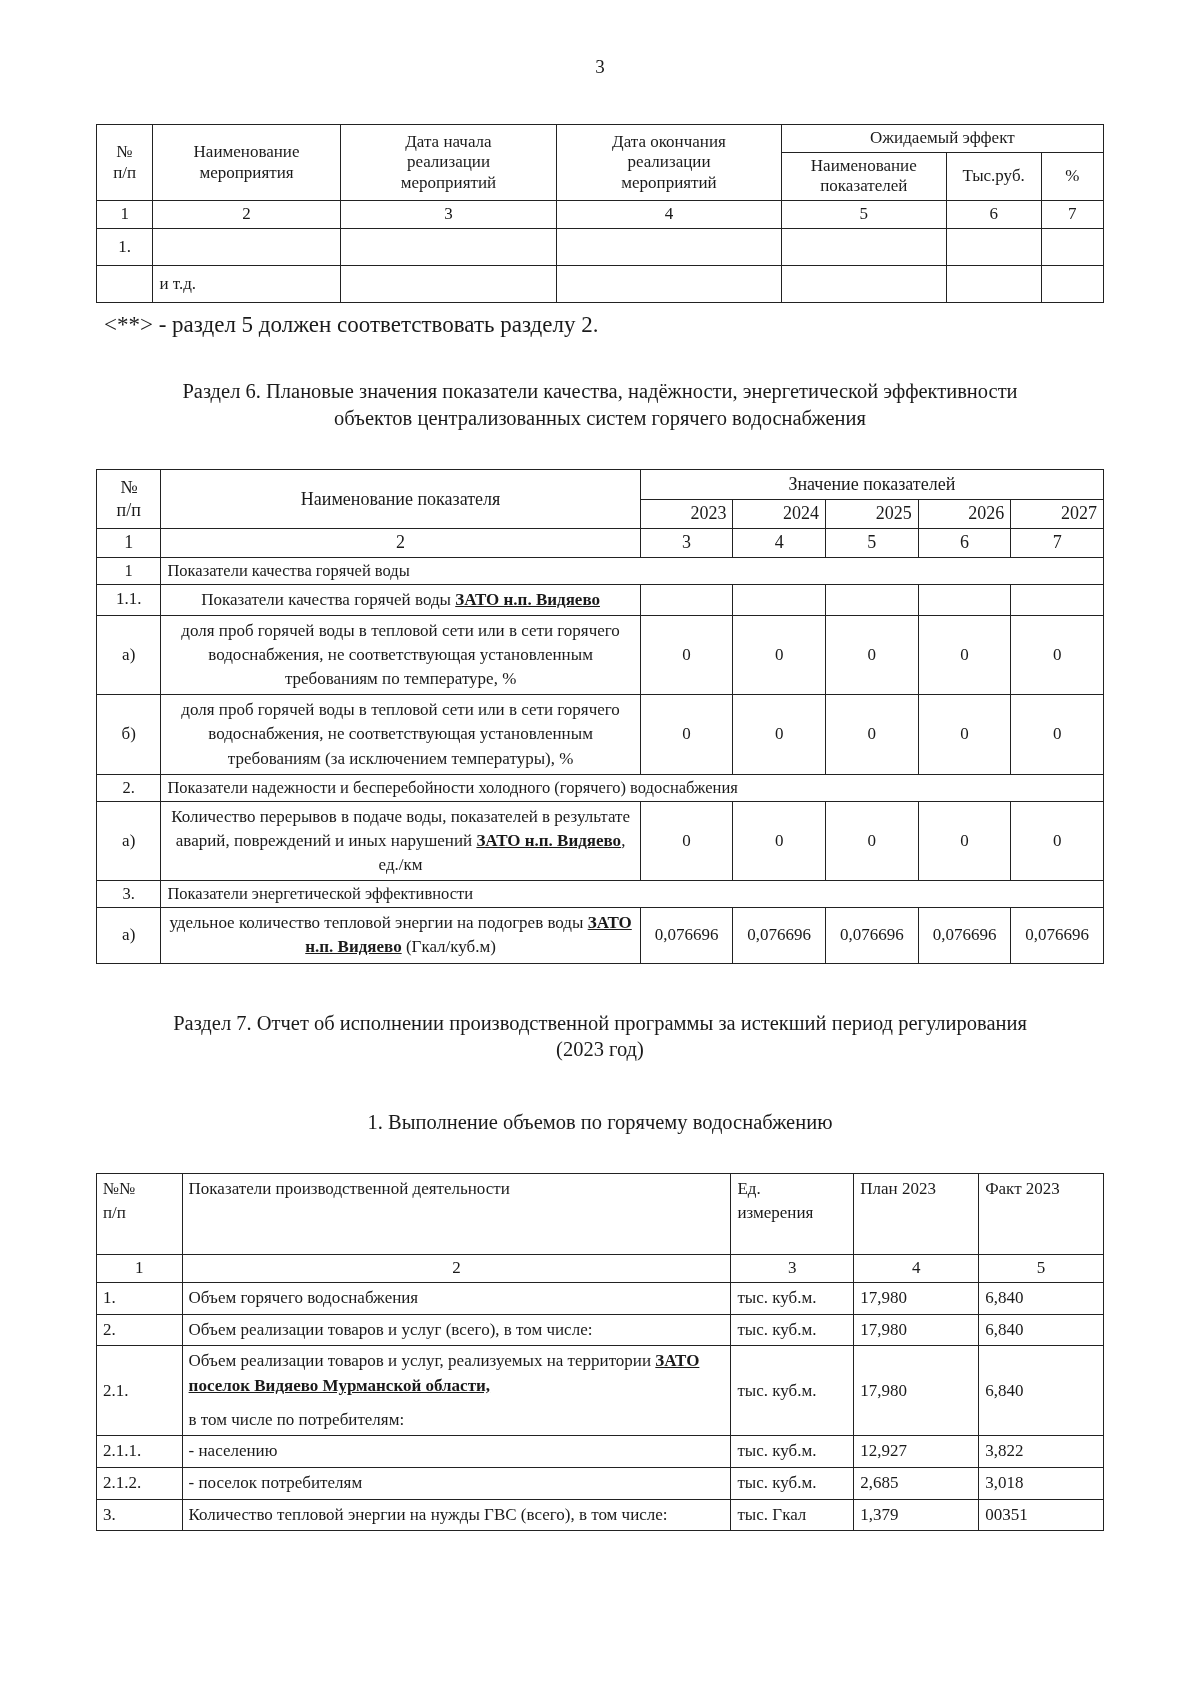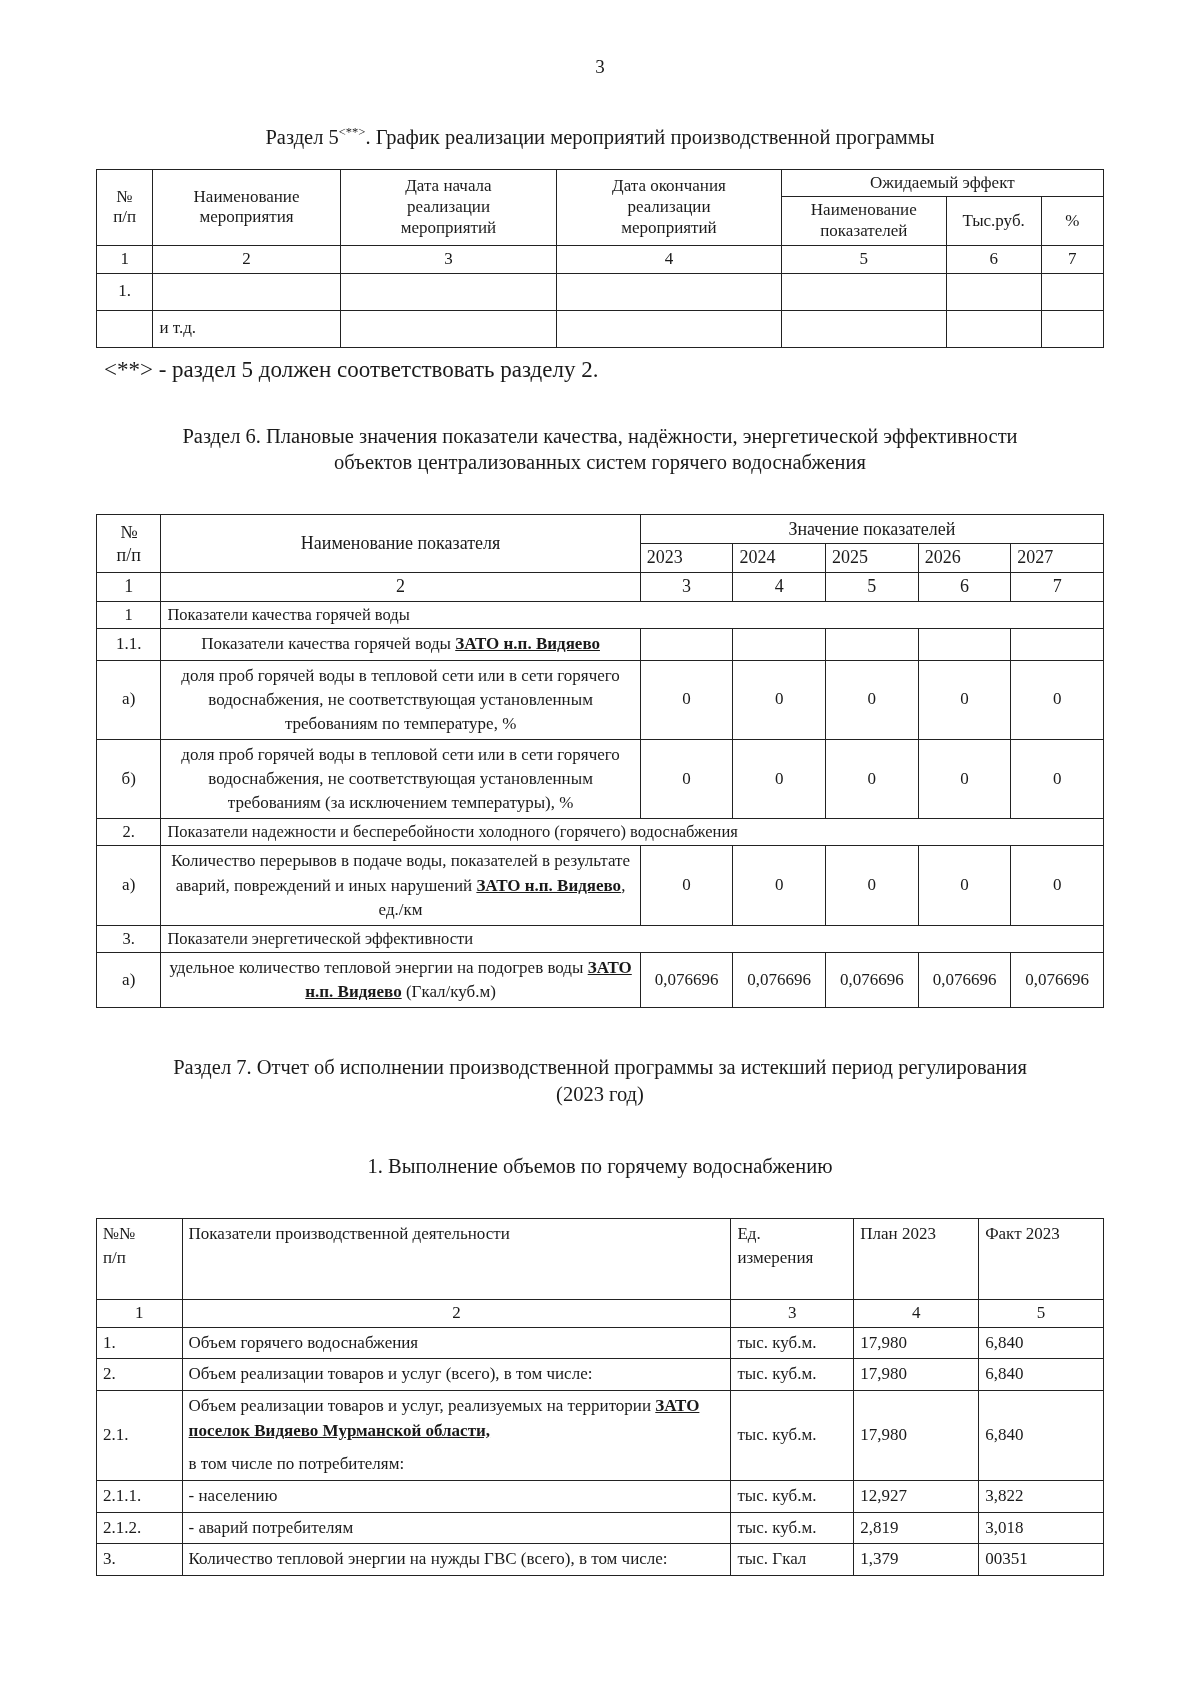--- a/index.html
+++ b/index.html
@@ -77,21 +77,21 @@
   .t5 { font-size: 18px; }
   .t5 td { padding: 4px 6px; }
   .t5 .hdr { text-align: center; line-height: 1.22; }
   .t5 .numrow td { height: 20px; }
   .t5 .blankrow td { height: 30px; }
 
   
   .t6 { font-size: 16.5px; }
   .t6 td { padding: 4px 7px; }
   .t6 .hdr { text-align: center; line-height: 1.25; font-size: 18px;}
-  .t6 .yr { text-align: left; font-size: 18px; }
+  .t6 .yr { text-align: right; font-size: 18px; }
   .t6 .numrow td { text-align: center; font-size: 18px; height: 20px; }
   .t6 .grp td { font-size: 16.5px; }
   .t6 .val { text-align: center; font-size: 17px; }
   .t6 .lbl { line-height: 1.42; text-align: center; }
 
   
   .t7 { font-size: 16.5px; }
   .t7 td { padding: 5px 8px; }
   .t7 .hdr { vertical-align: top; line-height: 1.4; }
   .t7 .numrow td { text-align: center; height: 20px; }
@@ -102,23 +102,20 @@
   .spacer-38 { height: 38px; }
   .spacer-46 { height: 46px; }
 </style>
 </head>
 <body>
 
 <div class="page">
 
   <div class="page-number">3</div>
 
-  <div class="section-title s5">
-    <span>Раздел 5</span><sup>&lt;**&gt;</sup><span>. График реализации мероприятий производственной программы</span>
-  </div>
 
   <table class="doc t5">
     <colgroup>
       <col style="width:5.6%">
       <col style="width:18.6%">
       <col style="width:21.5%">
       <col style="width:22.3%">
       <col style="width:16.4%">
       <col style="width:9.4%">
       <col style="width:6.2%">
@@ -367,23 +364,23 @@
       <tr>
         <td class="lft top">2.1.1.</td>
         <td class="lft top lbl">- населению</td>
         <td class="lft top">тыс. куб.м.</td>
         <td class="lft top">12,927</td>
         <td class="lft top">3,822</td>
       </tr>
 
       <tr>
         <td class="lft top">2.1.2.</td>
-        <td class="lft top lbl">- аварий потребителям</td>
-        <td class="lft top">тыс. куб.м.</td>
-        <td class="lft top">2,819</td>
+        <td class="lft top lbl">- поселок потребителям</td>
+        <td class="lft top">тыс. куб.м.</td>
+        <td class="lft top">2,685</td>
         <td class="lft top">3,018</td>
       </tr>
 
       <tr>
         <td class="lft top">3.</td>
         <td class="lft top lbl">Количество тепловой энергии на нужды ГВС (всего), в том числе:</td>
         <td class="lft top">тыс. Гкал</td>
         <td class="lft top">1,379</td>
         <td class="lft top">00351</td>
       </tr>

